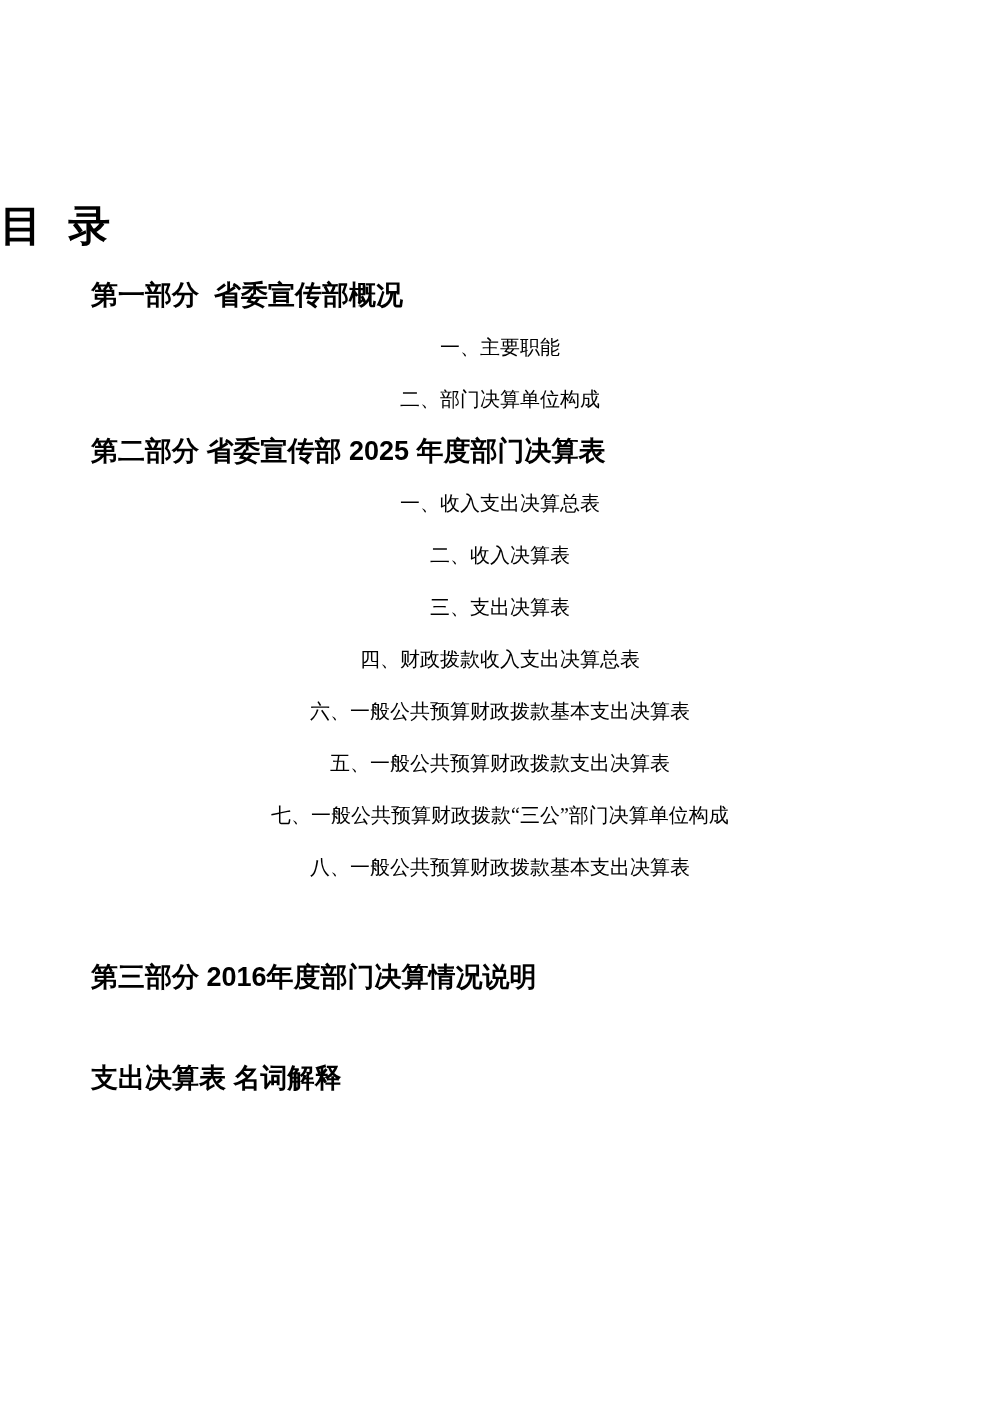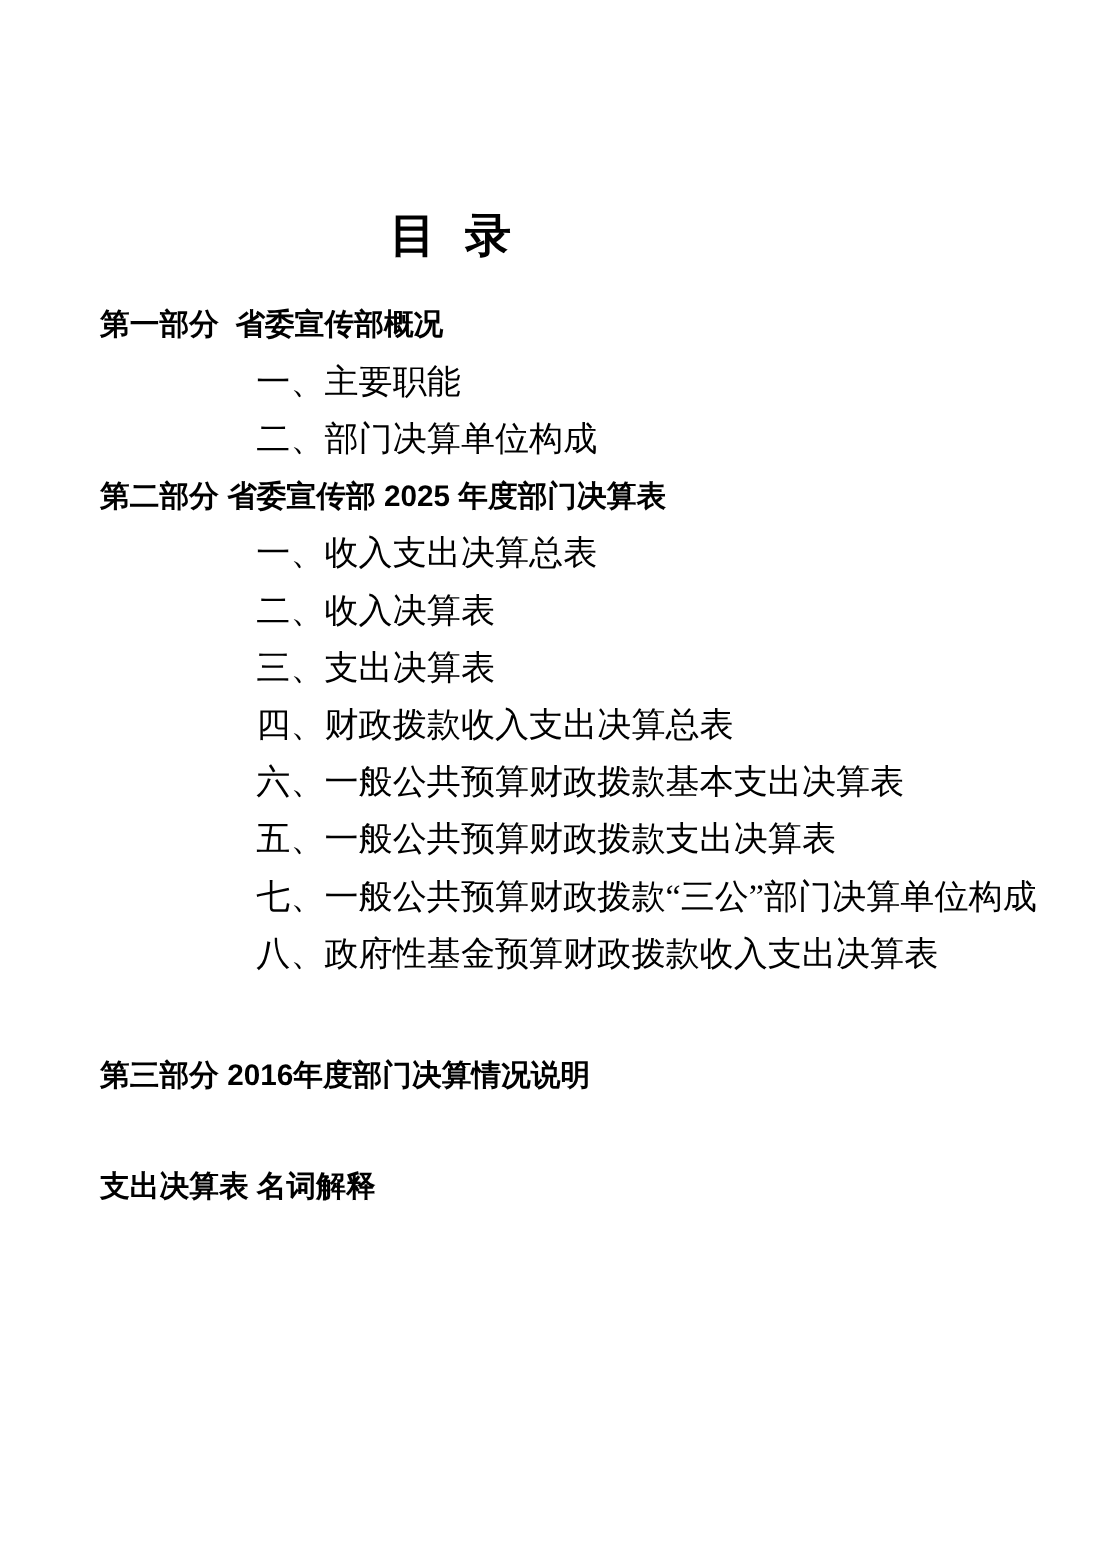--- a/index.html
+++ b/index.html
@@ -10,24 +10,24 @@
   .page {
     position: relative;
     width: 1000px;
     height: 1413px;
     background: #ffffff;
     color: #000000;
     overflow: hidden;
   }
   .doc-title {
     position: absolute;
-    top: 189px;
+    top: 201px;
     left: 0;
     width: 820px;
-    text-align: center;
+    text-align: left;
     font-family: "Liberation Sans", "DejaVu Sans", sans-serif;
     font-weight: 700;
     font-size: 42px;
     line-height: 50px;
     letter-spacing: 1px;
     white-space: pre-wrap;
   }
   .toc {
     position: absolute;
     top: 269px;
@@ -47,24 +47,24 @@
   }
   .toc-heading.late {
   }
   .gap-part3 {
     margin-top: 58px;
   }
   .gap-part4 {
     margin-top: 49px;
   }
   .toc-item {
-    padding-left: 233px;
     font-family: "Liberation Serif", "DejaVu Serif", serif;
     font-weight: 400;
-    font-size: 31px;
+    font-size: 20px;
+    text-align: center;
   }
 </style>
 </head>
 <body>
 
 <div class="page">
 
   <div class="doc-title">目  录</div>
 
   <div class="toc">
@@ -84,21 +84,21 @@
     <div class="toc-line toc-item">三、支出决算表</div>
 
     <div class="toc-line toc-item">四、财政拨款收入支出决算总表</div>
 
     <div class="toc-line toc-item">六、一般公共预算财政拨款基本支出决算表</div>
 
     <div class="toc-line toc-item">五、一般公共预算财政拨款支出决算表</div>
 
     <div class="toc-line toc-item">七、一般公共预算财政拨款“三公”部门决算单位构成</div>
 
-    <div class="toc-line toc-item">八、政府性基金预算财政拨款收入支出决算表</div>
+    <div class="toc-line toc-item">八、一般公共预算财政拨款基本支出决算表</div>
 
     <div class="toc-line toc-heading late gap-part3">第三部分 2016年度部门决算情况说明</div>
 
     <div class="toc-line toc-heading late gap-part4">支出决算表 名词解释</div>
 
   </div>
 
 </div>
 
 </body></html>

